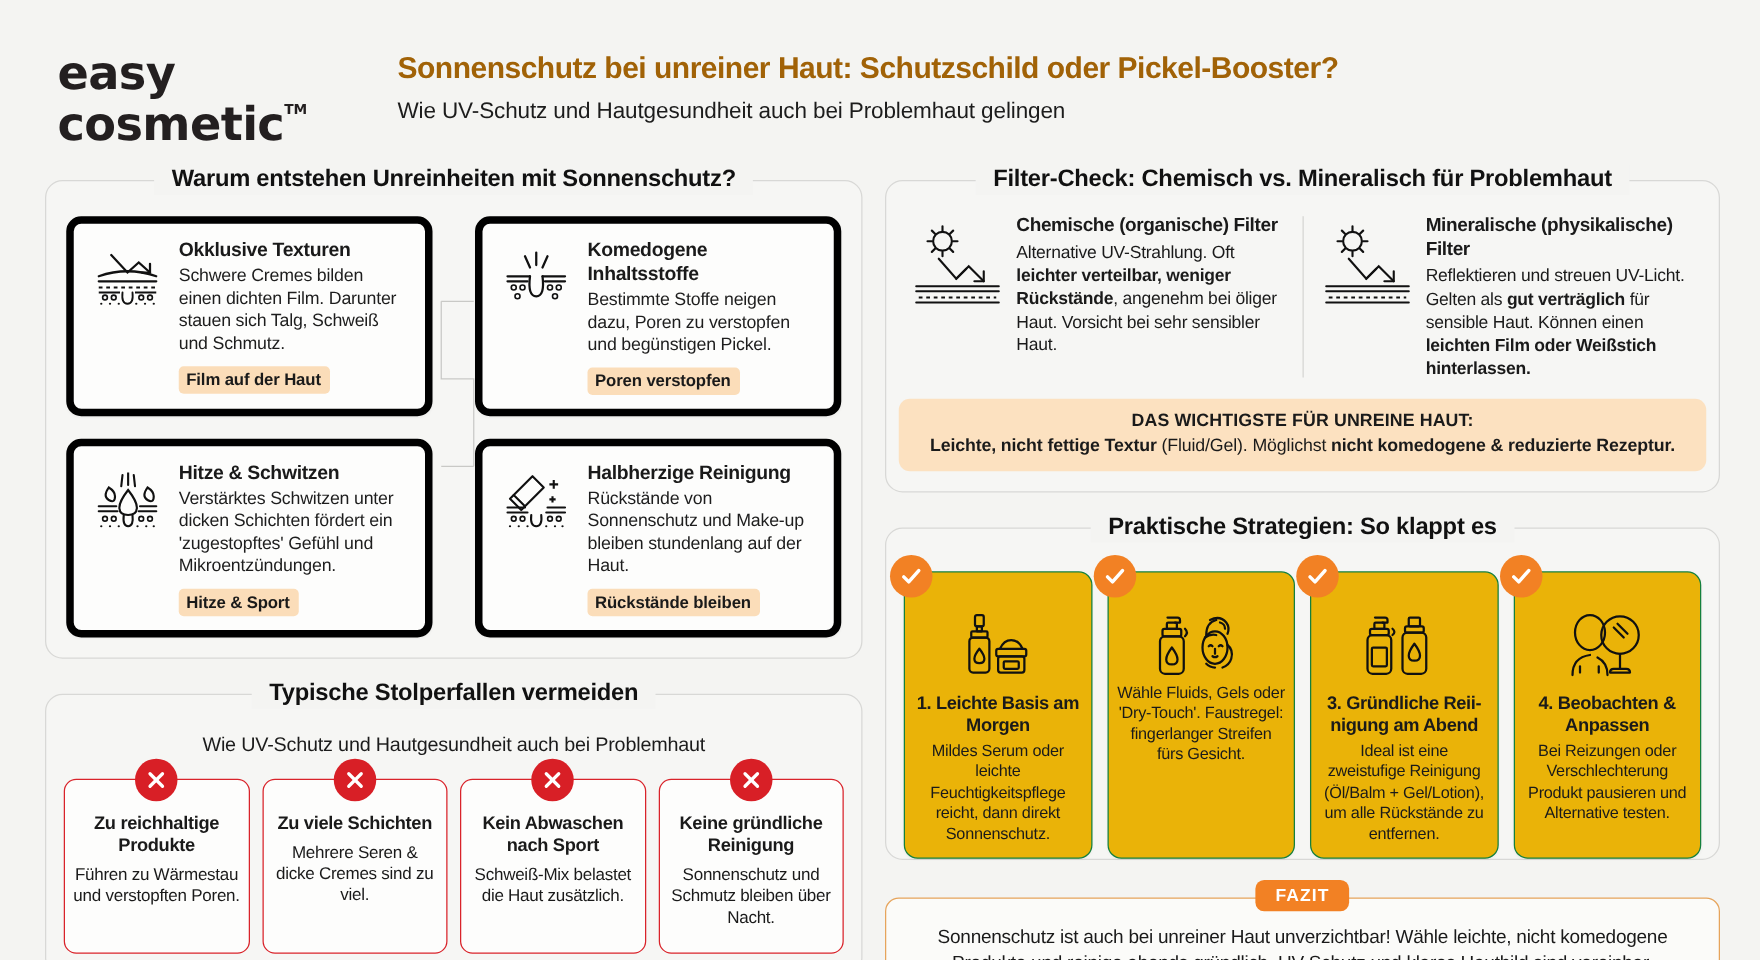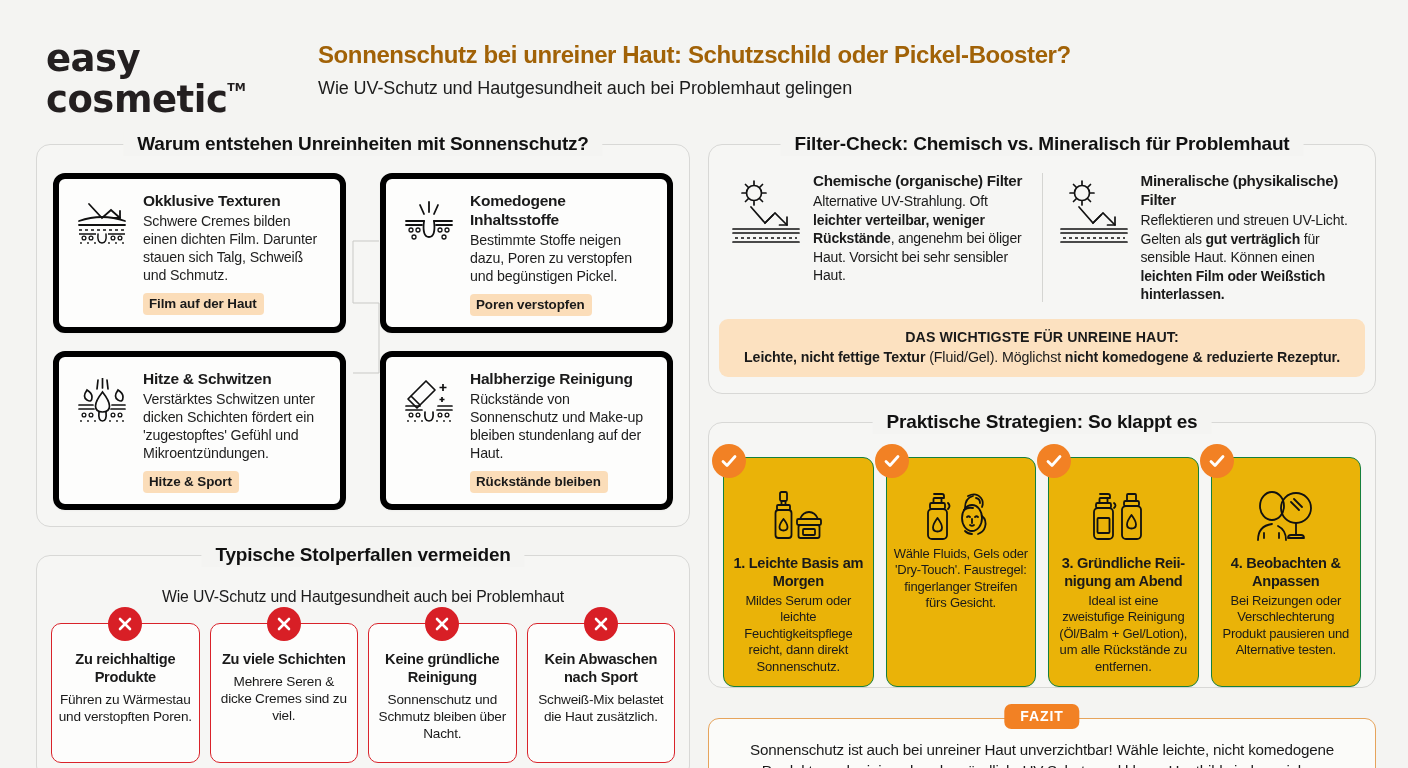--- a/index.html
+++ b/index.html
@@ -362,35 +362,35 @@
 
           <div class="pitfall">
             <div class="x-badge">
               <svg width="18" height="18" viewBox="0 0 18 18">
                   <g stroke="#fff" stroke-width="2.6" stroke-linecap="round">
                     <path d="M4 4 L14 14"></path>
                     <path d="M14 4 L4 14"></path>
                   </g>
                 </svg>
             </div>
-            <h5>Keine gründliche Reinigung</h5>
-            <p>Sonnenschutz und Schmutz bleiben über Nacht.</p>
+            <h5>Kein Abwaschen nach Sport</h5>
+            <p>Schweiß-Mix belastet die Haut zusätzlich.</p>
           </div>
 
           <div class="pitfall">
             <div class="x-badge">
               <svg width="18" height="18" viewBox="0 0 18 18">
                   <g stroke="#fff" stroke-width="2.6" stroke-linecap="round">
                     <path d="M4 4 L14 14"></path>
                     <path d="M14 4 L4 14"></path>
                   </g>
                 </svg>
             </div>
-            <h5>Kein Abwaschen nach Sport</h5>
-            <p>Schweiß-Mix belastet die Haut zusätzlich.</p>
+            <h5>Keine gründliche Reinigung</h5>
+            <p>Sonnenschutz und Schmutz bleiben über Nacht.</p>
           </div>
 
         </div>
       </div>
     </div>
 
     <div class="col col-right">
 
       <div class="panel" style="padding:26px 10px 16px 10px;">
         <div class="panel-title">Filter-Check: Chemisch vs. Mineralisch für Problemhaut</div>

